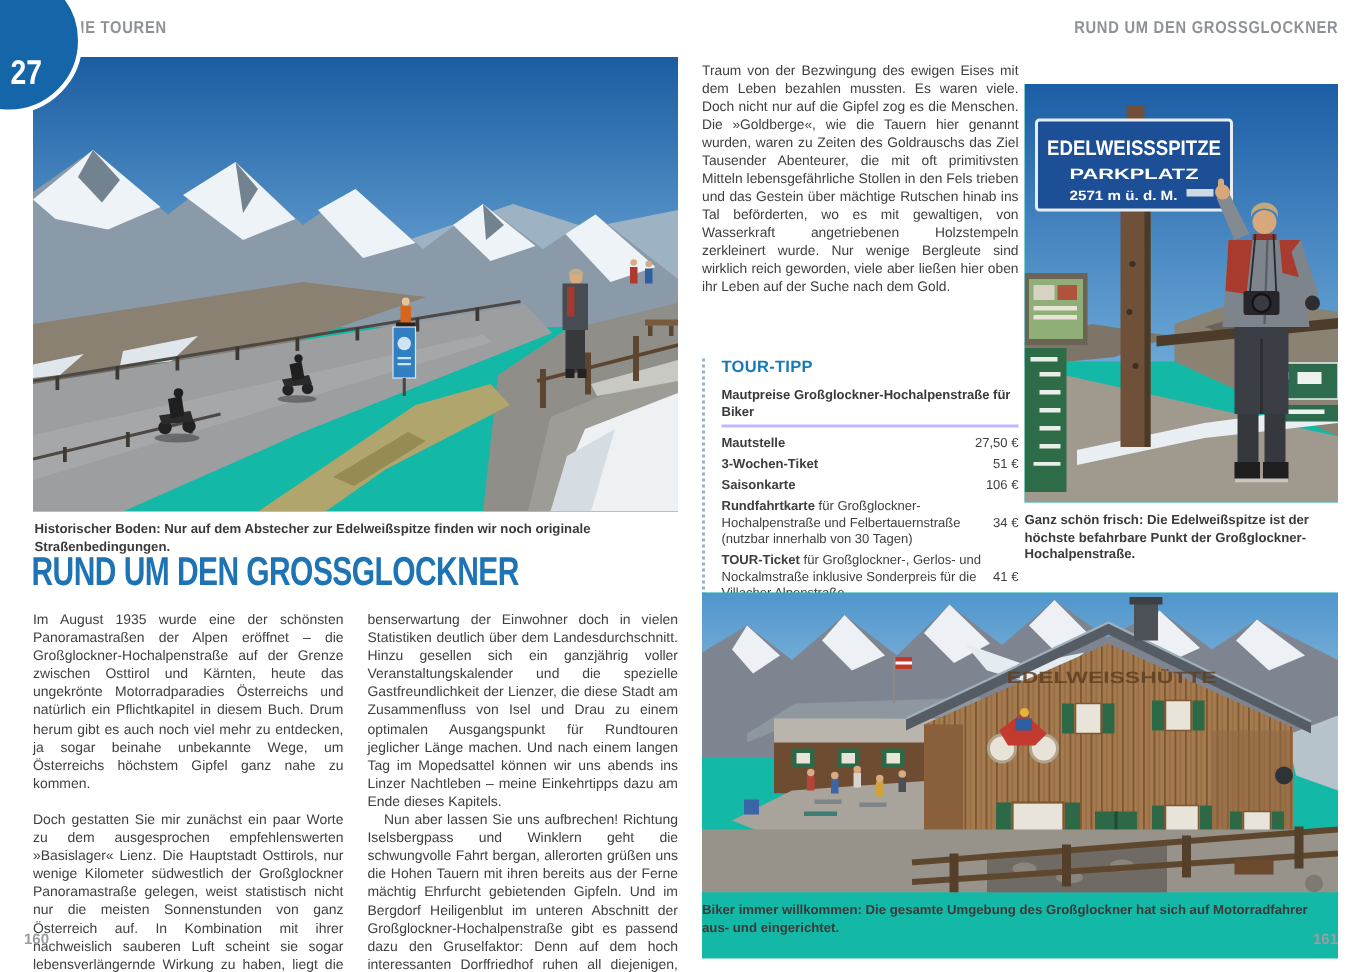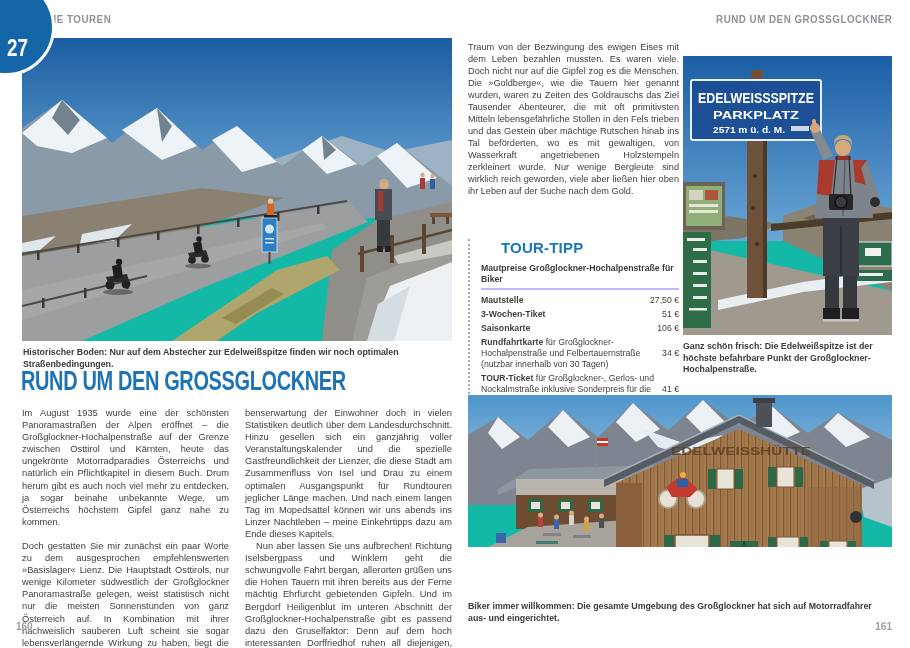--- a/index.html
+++ b/index.html
@@ -14,21 +14,21 @@
     font-size:23px;transform:scaleX(.82);transform-origin:left center;letter-spacing:0;}
   .runhead{position:absolute;top:13px;color:#8e9196;font-weight:bold;font-size:11.5px;
     letter-spacing:.6px;}
   .runhead.left{left:46px;transform:scaleX(.85);transform-origin:left center;}
   .runhead.right{right:18px;transform:scaleX(.85);transform-origin:right center;}
   
   .photo{position:absolute;overflow:hidden;background:#14b8a6;}
   .photo svg{display:block;}
   #photo-main{left:22px;top:38px;width:430px;height:303px;}
   #photo-sign{left:683px;top:56px;width:209px;height:279px;}
-  #photo-hut{left:468px;top:395px;width:424px;height:152px;}
+  #photo-hut{left:468px;top:395px;width:424px;height:244px;}
   
   .caption{position:absolute;font-size:8.8px;font-weight:bold;color:#3a3a3a;line-height:11.5px;}
   #cap-main{left:23px;top:347px;width:424px;}
   #cap-sign{left:683px;top:341px;width:212px;}
   #cap-hut{left:468px;top:601px;width:424px;}
   
   .chapter-heading{position:absolute;left:21px;top:366px;color:#1e73b4;font-weight:bold;
     font-size:27px;white-space:nowrap;transform:scaleX(.74);transform-origin:left center;
     letter-spacing:-.5px;}
   
@@ -40,21 +40,21 @@
   .bodycol p{margin:0;}
   .bodycol p.gap{margin-top:12px;}
   .bodycol p.indent{text-indent:11px;}
   
   .pagenum{position:absolute;font-size:10px;font-weight:bold;color:#9a9da2;}
   #pn-left{left:16px;top:621px;}
   #pn-right{right:18px;top:621px;text-align:right;}
   
   .tour-tipp{position:absolute;left:468px;top:239px;width:211px;box-sizing:border-box;
     border-left:2px dotted #9db0bd;padding-left:11px;}
-  .tt-title{color:#1879b8;font-weight:bold;font-size:15px;letter-spacing:.2px;margin-left:20px;}
+  .tt-title{color:#1879b8;font-weight:bold;font-size:11px;letter-spacing:.2px;}
   .tt-subtitle{margin-top:7px;font-size:8.7px;font-weight:bold;color:#3a3a3a;
     padding-bottom:4px;border-bottom:2px solid #c4b5fd;line-height:10.5px;}
   .tt-rows{margin-top:5px;}
   .tt-row{display:flex;margin-top:3px;font-size:8.7px;color:#3e3e3e;line-height:11px;}
   .tt-desc{flex:1;padding-right:8px;}
   .tt-label{font-weight:bold;}
   .tt-value{align-self:center;white-space:nowrap;}
 </style>
 </head>
 <body>
@@ -167,21 +167,21 @@
         <rect x="398" y="140" width="5" height="11" fill="#b0392f"></rect>
           <circle cx="400.5" cy="137" r="2.2" fill="#d9ab80"></circle>
         <rect x="408" y="141" width="5" height="10" fill="#2f5f9e"></rect>
           <circle cx="410.5" cy="138" r="2.2" fill="#d9ab80"></circle>
         <rect x="408" y="175" width="22" height="4" fill="#7a5a3c"></rect>
         <rect x="410" y="179" width="3" height="7" fill="#5c4632"></rect>
           <rect x="424" y="179" width="3" height="7" fill="#5c4632"></rect>
       </g>
     </svg>
   </div>
-  <div class="caption" id="cap-main">Historischer Boden: Nur auf dem Abstecher zur Edelweißspitze finden wir noch optimalen Straßenbedingungen.</div>
+  <div class="caption" id="cap-main">Historischer Boden: Nur auf dem Abstecher zur Edelweißspitze finden wir noch originale Straßenbedingungen.</div>
 
   <div class="chapter-heading">RUND UM DEN GROSSGLOCKNER</div>
 
   <div class="bodycol" id="lp-col1">
     <p>Im August 1935 wurde eine der schönsten Panoramastraßen der Alpen eröffnet – die Großglockner-Hochalpenstraße auf der Grenze zwischen Osttirol und Kärnten, heute das ungekrönte Motorradparadies Österreichs und natürlich ein Pflichtkapitel in diesem Buch. Drum herum gibt es auch noch viel mehr zu entdecken, ja sogar beinahe unbekannte Wege, um Österreichs höchstem Gipfel ganz nahe zu kommen.</p>
     <p class="gap">Doch gestatten Sie mir zunächst ein paar Worte zu dem ausgesprochen empfehlenswerten »Basislager« Lienz. Die Hauptstadt Osttirols, nur wenige Kilometer südwestlich der Großglockner Panoramastraße gelegen, weist statistisch nicht nur die meisten Sonnenstunden von ganz Österreich auf. In Kombination mit ihrer nachweislich sauberen Luft scheint sie sogar lebensverlängernde Wirkung zu haben, liegt die Le-</p>
   </div>
   <div class="bodycol" id="lp-col2">
     <p>benserwartung der Einwohner doch in vielen Statistiken deutlich über dem Landesdurchschnitt. Hinzu gesellen sich ein ganzjährig voller Veranstaltungskalender und die spezielle Gastfreundlichkeit der Lienzer, die diese Stadt am Zusammenfluss von Isel und Drau zu einem optimalen Ausgangspunkt für Rundtouren jeglicher Länge machen. Und nach einem langen Tag im Mopedsattel können wir uns abends ins Linzer Nachtleben – meine Einkehrtipps dazu am Ende dieses Kapitels.</p>
     <p class="indent">Nun aber lassen Sie uns aufbrechen! Richtung Iselsbergpass und Winklern geht die schwungvolle Fahrt bergan, allerorten grüßen uns die Hohen Tauern mit ihren bereits aus der Ferne mächtig Ehrfurcht gebietenden Gipfeln. Und im Bergdorf Heiligenblut im unteren Abschnitt der Großglockner-Hochalpenstraße gibt es passend dazu den Gruselfaktor: Denn auf dem hoch interessanten Dorffriedhof ruhen all diejenigen, die ihren</p>

